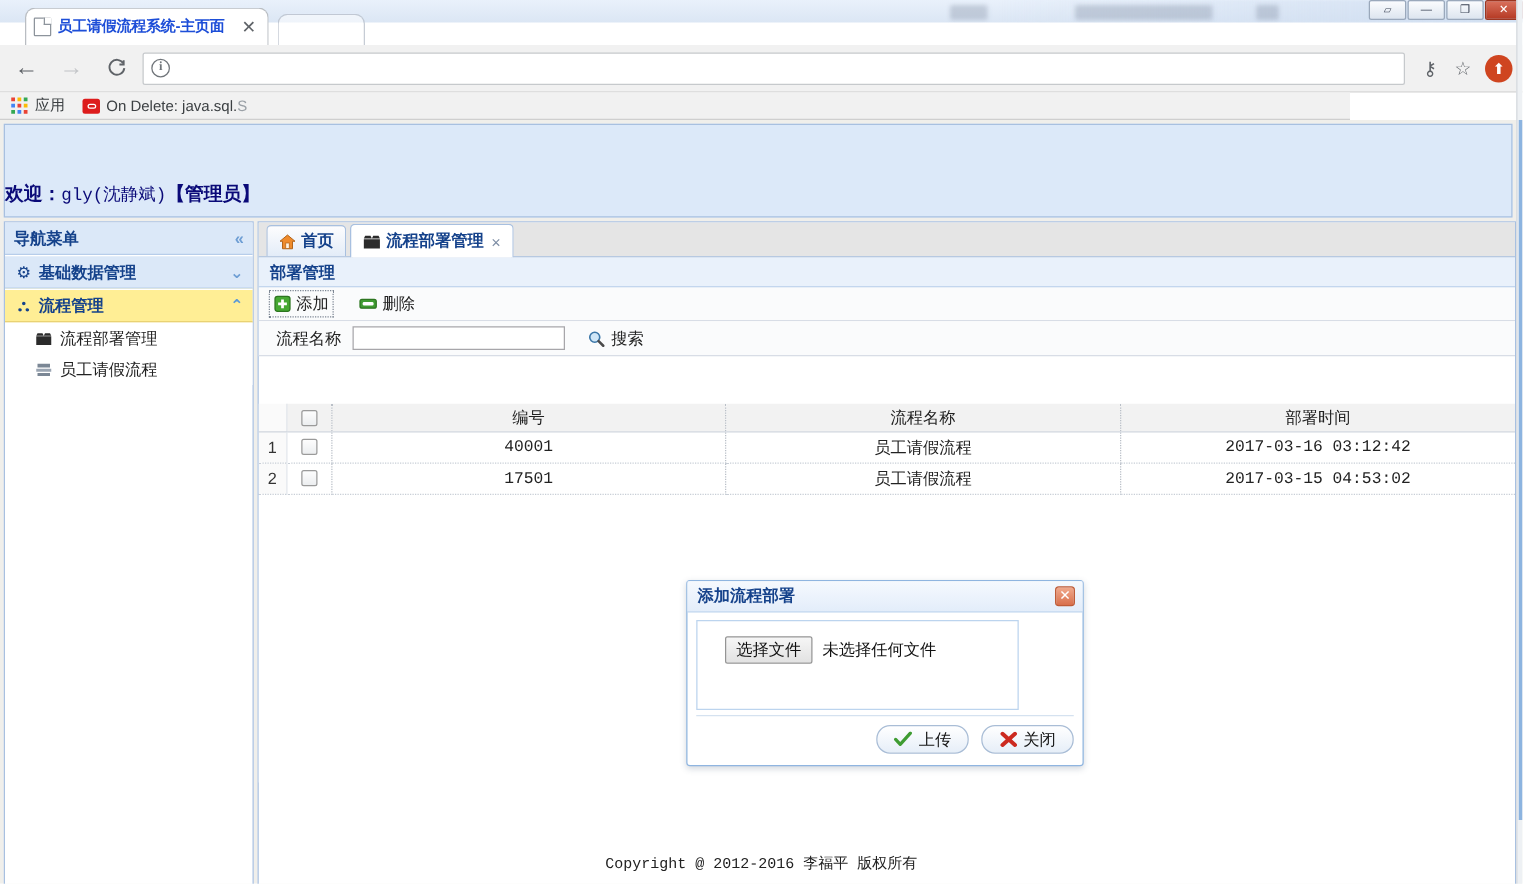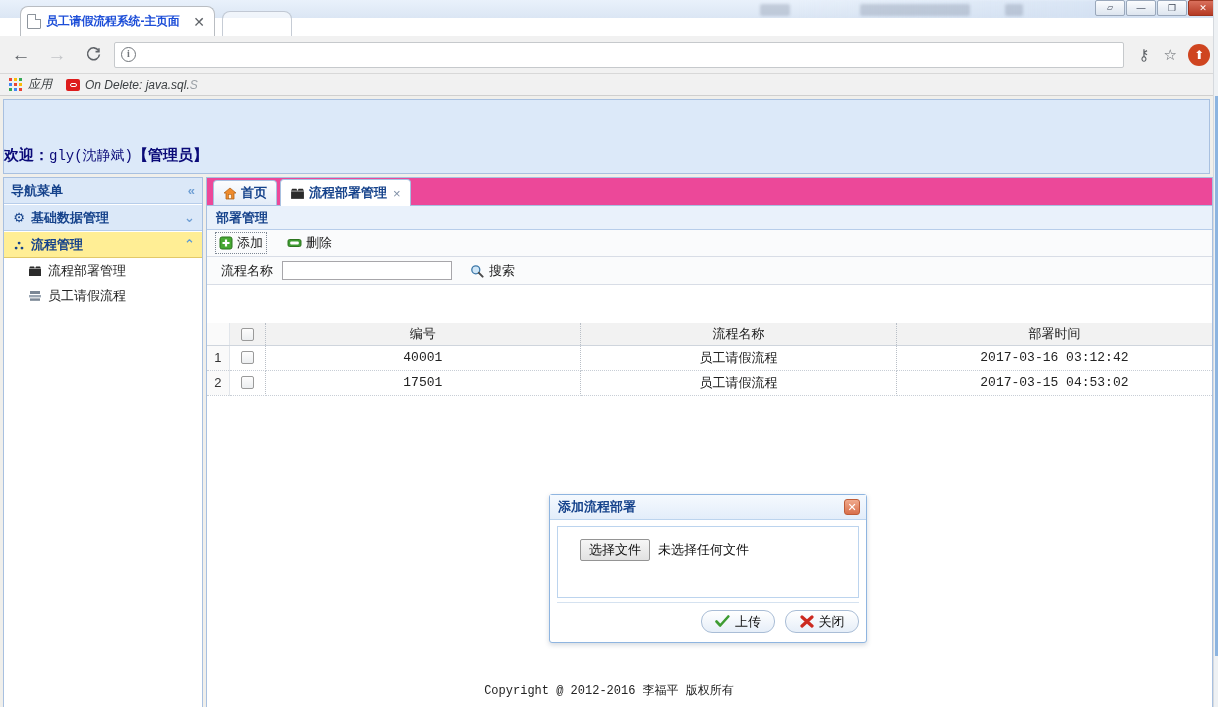--- a/index.html
+++ b/index.html
@@ -102,23 +102,23 @@
   .tb-right .gly { font-size: 15px; color: #5f6368; margin: 0 7px; }
   .avatar-btn {
     width: 22px; height: 22px; border-radius: 50%;
     background: #cf4520; margin-left: 4px;
     display: flex; align-items: center; justify-content: center;
     color: #fff; font-size: 12px; line-height: 1;
   }
 
   
   .bookmarks {
-    position: absolute; left: 0; top: 74px; width: 1218px; height: 22px;
+    position: absolute; left: 0; top: 74px; width: 1080px; height: 22px;
     background: #f1f1f1; border-bottom: 1px solid #cfcfcf;
-    display: flex; align-items: center; padding-left: 9px; font-style: italic;
+    display: flex; align-items: center; padding-left: 9px;
   }
   .bm { display: flex; align-items: center; margin-right: 14px; font-size: 12px; color: #3c4043; }
   .apps-grid { display: grid; grid-template-columns: repeat(3, 3px); grid-gap: 2px; margin-right: 6px; }
   .apps-grid i { width: 3px; height: 3px; display: block; }
   .apps-grid i:nth-child(1){background:#ea4335}.apps-grid i:nth-child(2){background:#fbbc05}
   .apps-grid i:nth-child(3){background:#34a853}.apps-grid i:nth-child(4){background:#4285f4}
   .apps-grid i:nth-child(5){background:#ea4335}.apps-grid i:nth-child(6){background:#fbbc05}
   .apps-grid i:nth-child(7){background:#34a853}.apps-grid i:nth-child(8){background:#4285f4}
   .apps-grid i:nth-child(9){background:#ea4335}
   .oracle-ico {
@@ -168,21 +168,21 @@
     color: #222; font-size: 13px; cursor: default;
   }
   .sb-item .iico { width: 17px; margin-right: 5px; font-size: 12px; display: flex; justify-content: center; }
 
   
   .main {
     position: absolute; left: 206px; top: 81px; width: 1007px; height: 595px;
     background: #ffffff; border: 1px solid #a8c0e0;
   }
   .tabbar {
-    height: 28px; background: #ec4899; border-bottom: 1px solid #a8c0e0;
+    height: 28px; background: #e5e5e5; border-bottom: 1px solid #a8c0e0;
     display: flex; align-items: flex-end; padding-left: 6px;
   }
   .ctab {
     height: 25px; margin-right: 3px; padding: 0 9px; display: flex; align-items: center;
     background: linear-gradient(#fdfdfe,#e3ecf8); border: 1px solid #a8c0e0; border-bottom: none;
     border-radius: 4px 4px 0 0; font-size: 13px; color: #15428b; font-weight: bold; white-space: nowrap;
   }
   .ctab.active { background: #ffffff; margin-bottom: -1px; height: 27px; }
   .ctab .cico { margin-right: 4px; font-size: 12px; display: inline-flex; }
   .ctab .x { margin-left: 6px; color: #7f8fa6; font-weight: normal; font-size: 13px; }
@@ -243,35 +243,34 @@
     position: absolute; right: 0; top: 0; width: 5px; height: 707px;
     background: #eef1f4; border-left: 1px solid #d5d9de;
   }
   .vscroll i { position: absolute; left: 1px; top: 96px; width: 3px; height: 560px; background: #8cb4e0; display: block; }
 
   
   .dlg {
     position: absolute; left: 549px; top: 368px; width: 318px; height: 149px;
     background: #ffffff; border: 1px solid #8fb5e0; border-radius: 3px;
     box-shadow: 0 2px 5px rgba(60,80,110,0.22);
-    margin-top: 30px;
   }
   .dlg-head {
     height: 25px; background: linear-gradient(#f5f9fe,#e3edfa); border-bottom: 1px solid #bcd4ee;
     display: flex; align-items: center; padding: 0 6px 0 8px;
     font-weight: bold; color: #15428b; font-size: 13px;
   }
   .dlg-x {
     margin-left: auto; width: 16px; height: 16px; border-radius: 3px;
     background: linear-gradient(#f0a98c,#d9704c); border: 1px solid #bf5c38;
     color: #fff; font-size: 11px; display: flex; align-items: center; justify-content: center;
     line-height: 1;
   }
   .dlg-body {
-    position: absolute; left: 7px; top: 31px; width: 302px; height: 72px;
+    position: absolute; left: 7px; top: 31px; width: 258px; height: 72px;
     border: 1px solid #bcd4ee; background: #fff; padding: 12px 0 0 22px;
   }
   .filerow { display: flex; align-items: center; }
   .fbtn {
     height: 22px; padding: 0 8px; border: 1px solid #949494; border-radius: 2px;
     background: linear-gradient(#f6f6f6,#e2e2e2); font-size: 13px; color: #111;
     display: flex; align-items: center;
   }
   .fname { font-size: 13px; color: #111; margin-left: 8px; }
   .dlg-foot {

